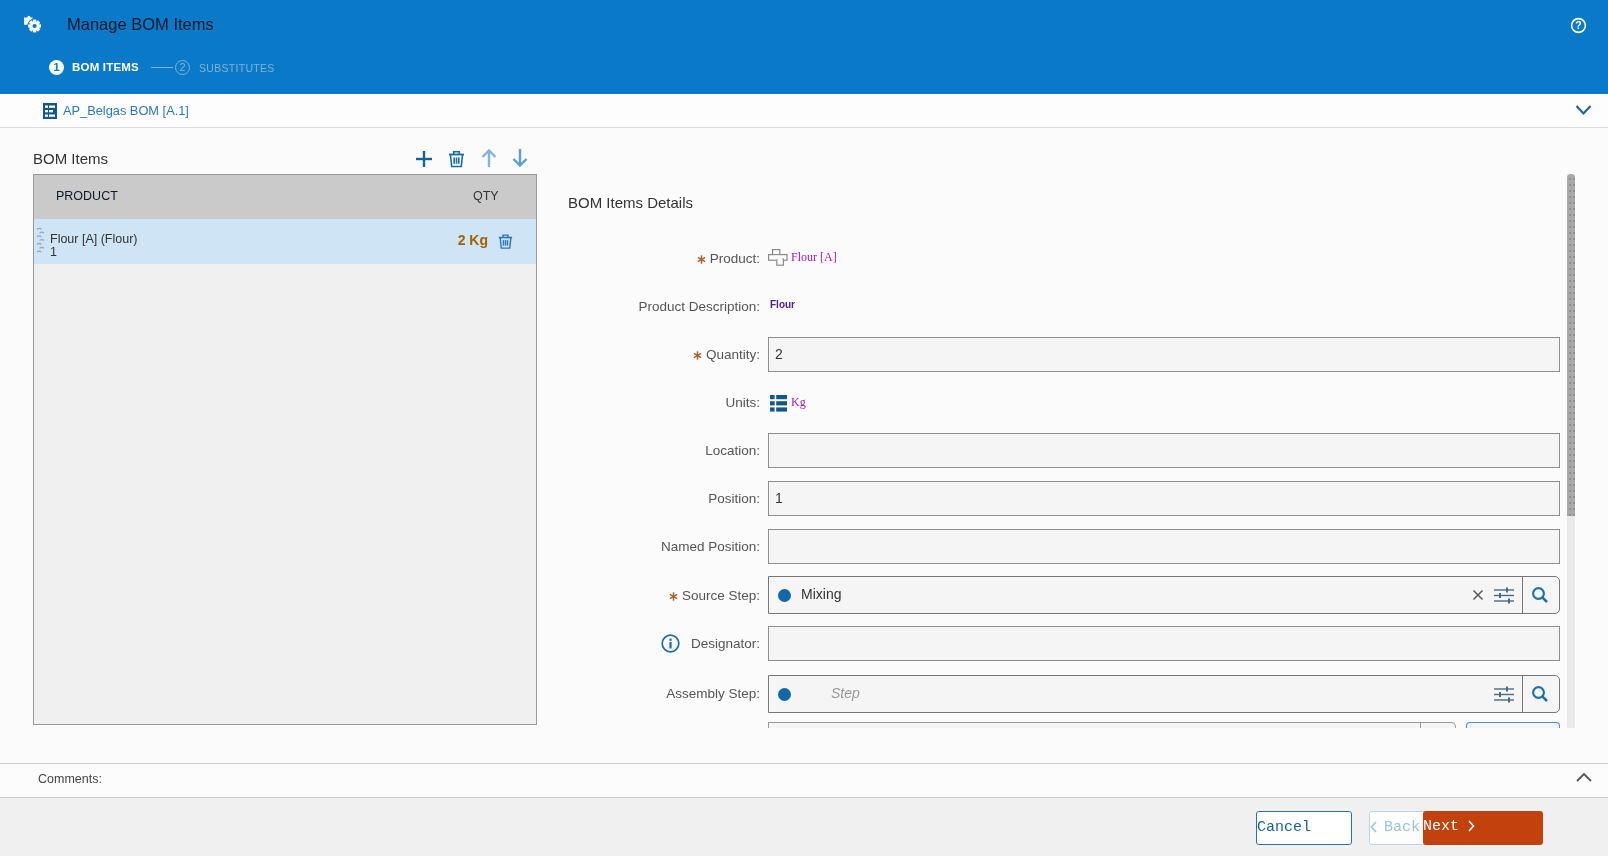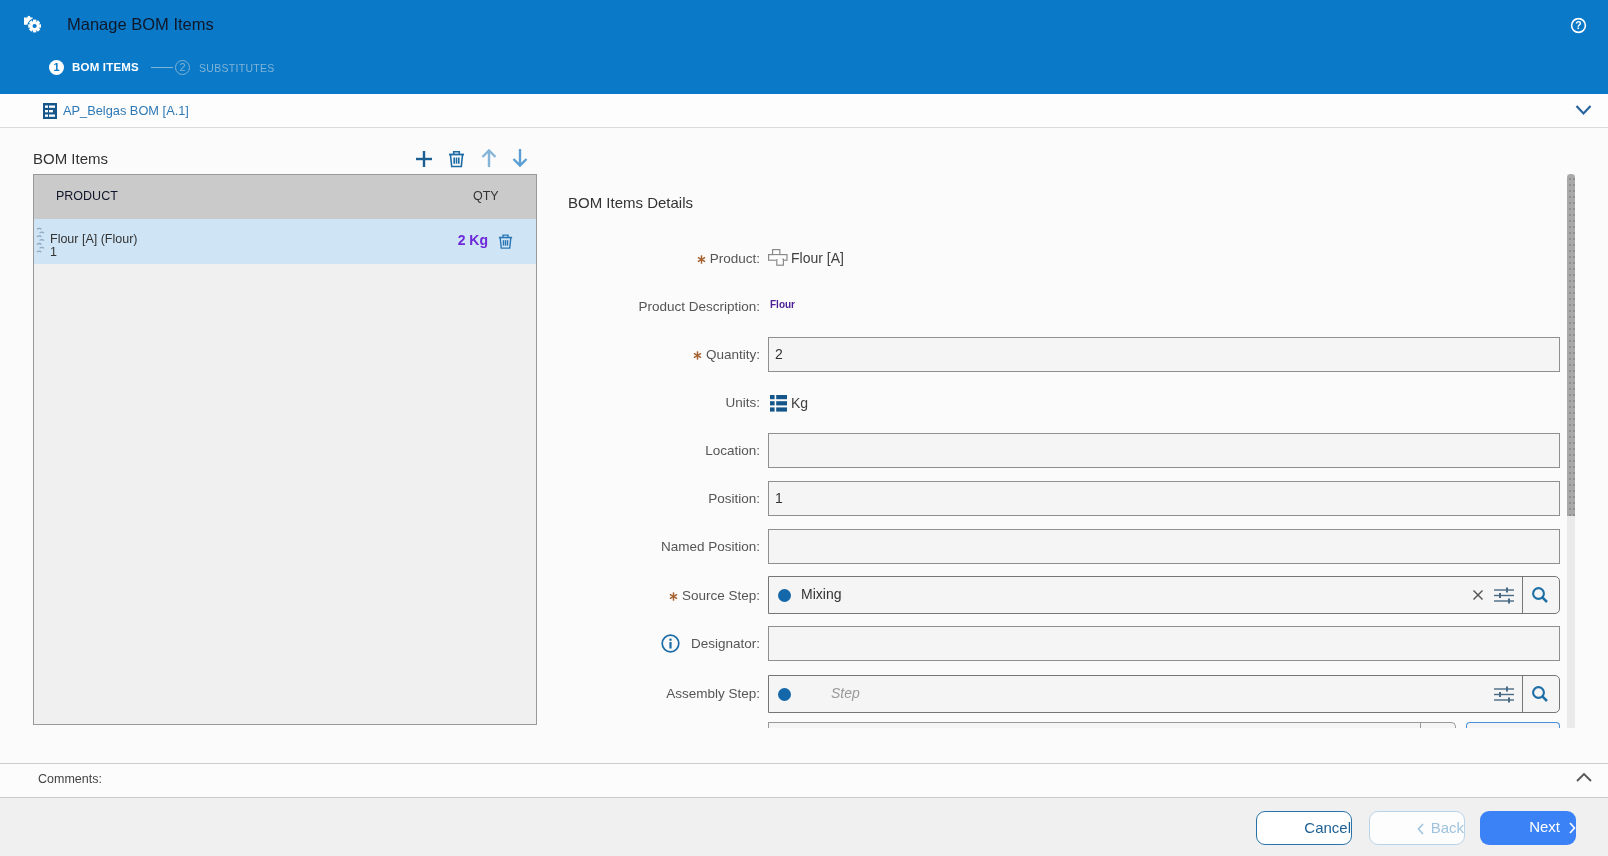--- a/index.html
+++ b/index.html
@@ -23,50 +23,50 @@
 
 
 #bomitems-lbl { left:33px; top:150px; color:#333; font-size:15px; }
 #tbl { left:33px; top:174px; width:504px; height:551px; border:1px solid #999; background:#f0f0f0; }
 #tblhead { left:33px; top:174px; width:504px; height:45px; background:#cacaca; border:1px solid #999; border-bottom:none; }
 #th-product { left:56px; top:189px; color:#0f172a; font-size:12.5px; }
 #th-qty { left:473px; top:189px; width:50px; color:#333; font-size:12.5px; text-align:left; }
 #row1 { left:34px; top:219px; width:502px; height:45px; background:#cfe4f4; }
 #row1-name { left:50px; top:224px; color:#333; font-size:12.5px;margin-top:8px; }
 #row1-pos { left:50px; top:245px; color:#333; font-size:12.5px; }
-#row1-qty { left:420px; top:232px; width:68px; color:#6d28d9; font-size:14px; font-weight:bold; text-align:right; }
+#row1-qty { left:420px; top:232px; width:68px; color:#a16207; font-size:14px; font-weight:bold; text-align:right; }
 #row1-trash { left:498px; top:233px; }
 #draghandle { left:36px; top:227px; }
 
 
 #form-title { left:568px; top:194px; color:#333; font-size:15px; }
 .lblrow { position:absolute; width:200px; text-align:right; color:#555; font-size:13.5px; }
 .input { position:absolute; left:768px; width:792px; height:35px; background:#f5f5f5; border:1px solid #8f8f8f; color:#333; font-size:14px; line-height:33px; padding-left:6px; }
 .combo { position:absolute; left:768px; width:792px; height:38px; background:#f5f5f5; border:1px solid #767676; border-radius:0 5px 5px 0;padding-left:48px; }
 .combo .dot { position:absolute; left:9px; top:12px; width:13px; height:13px; border-radius:50%; background:#1467a8; }
 .combo .ctext { position:absolute; left:32px; top:9px; font-size:14px; color:#333; }
 .combo .cph { position:absolute; left:32px; top:9px; font-size:14px; color:#999; font-style:italic;margin-left:30px; }
 .combo .sep { position:absolute; right:36px; top:0; width:0; height:36px; border-left:1px solid #767676; }
-a.link { color:#404040; text-decoration:none; font-size:14px; }
+a.link { color:#a21caf; text-decoration:none; font-size:12px;font-family:Liberation Serif, serif; }
 .val { position:absolute; color:#4c1d95; font-size:10px;font-weight:bold; }
 
 
 #sbtrack { left:1567px; top:174px; width:8px; height:554px; background:#eaeaea; }
 #sbthumb { left:1567px; top:174px; width:8px; height:342px; background:#a9a9a9; border-radius:4px 4px 0 0; background-image:radial-gradient(circle, #8f8f8f 0.7px, rgba(0,0,0,0) 1.2px); background-size:4px 6px; background-position:1px 2px; }
 
 
 #comments { left:0; top:763px; width:1608px; height:35px; background:#fcfcfc; border-top:1px solid #ccc; border-bottom:1px solid #ccc; }
 #comments-lbl { left:38px; top:772px; color:#444; font-size:12.5px; }
 
 
 #footer { left:0; top:798px; width:1608px; height:58px; background:#f0f0f0; }
-.btn { position:absolute; top:811px; height:34px; border-radius:9px; font-size:15px; text-align:right; line-height:32px; }
+.btn { position:absolute; top:811px; height:34px; border-radius:3px; font-size:15px; text-align:left; line-height:32px;font-family:Liberation Mono, monospace; }
 #btn-cancel { left:1256px; width:96px; background:#fff; border:1px solid #2b72a8; color:#1c5f94; }
 #btn-back { left:1369px; width:96px; background:#fdfdfd; border:1px solid #b9d4e9; color:#9fc3de; }
-#btn-next { left:1480px; width:96px; background:#3b82f6; color:#fff; }
+#btn-next { left:1423px; width:120px; background:#c2410c; color:#fff; }
 </style>
 </head>
 <body>
 
 <div class="abs" id="hdr"></div>
 <svg class="abs" style="left:23px;top:14px" width="19" height="19" viewBox="0 0 19 19">
   <path fill="#fff" d="M1 10.8 V3.6 h3.4 V3.2 a1.5 1.5 0 0 1 3 0 v0.4 h2.2 v7.2 z"></path>
   <circle cx="11.6" cy="12" r="7.4" fill="#0a79c7"></circle>
   <g fill="#fff" transform="translate(11.6,12)">
     <g id="t">

